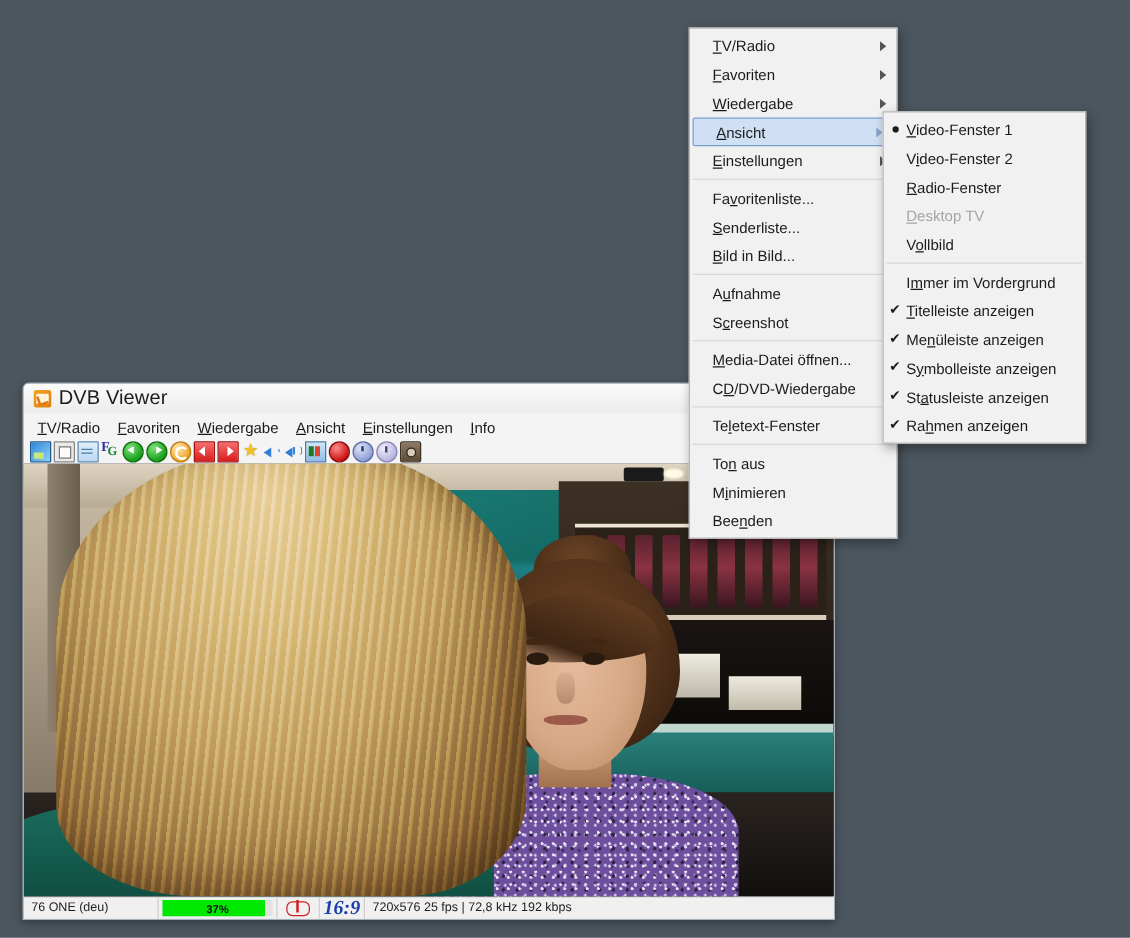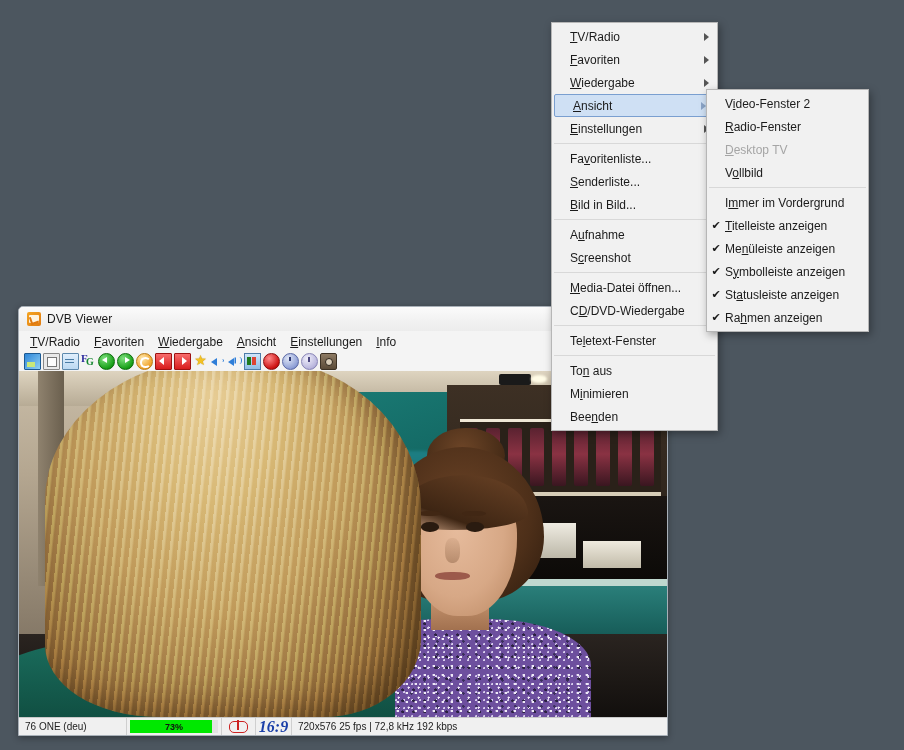--- a/index.html
+++ b/index.html
@@ -61,21 +61,21 @@
   #app-icon::after {
     content: "";
     position: absolute;
     left: 3px; top: 4px;
     width: 6px; height: 6px;
     border-left: 2px solid #e07a10;
     border-bottom: 2px solid #e07a10;
     transform: rotate(-20deg);
   }
   #title-text {
-    font-size: 12px;
+    font-size: 16px;
     color: #1b1b1b;
     letter-spacing: 0.1px;
   }
 
   
   #menubar {
     height: 21px;
     background: #f4f4f4;
     display: flex;
     align-items: center;
@@ -459,21 +459,21 @@
         <div class="woman-a-strands"></div>
       </div>
     </div>
   </div>
 
   <div id="statusbar">
     <div class="sb-cell" id="sb-channel">76 ONE (deu)</div>
     <div class="sb-cell" id="sb-signal">
       <div id="sb-signal-track">
         <div id="sb-signal-fill" style="width: 93%; background: rgb(0, 232, 0);"></div>
-        <span id="sb-signal-text">73%</span>
+        <span id="sb-signal-text">37%</span>
       </div>
     </div>
     <div class="sb-cell" id="sb-cc">
       <span id="cc-glyph"></span>
     </div>
     <div class="sb-cell" id="sb-aspect">16:9</div>
     <div class="sb-cell" id="sb-stream">720x576 25 fps | 72,8 kHz 192 kbps</div>
   </div>
 </div>
 
@@ -559,20 +559,24 @@
     <span class="mi-label">M<span class="acc">i</span>nimieren</span>
   </div>
   <div class="mi">
     <span class="mark"></span>
     <span class="mi-label">Bee<span class="acc">n</span>den</span>
   </div>
 </div>
 
 <div class="menu" id="sub-menu">
   <div class="mi">
+    <span class="mark"><span class="radio-dot"></span></span>
+    <span class="mi-label"><span class="acc">V</span>ideo-Fenster 1</span>
+  </div>
+  <div class="mi">
     <span class="mark"></span>
     <span class="mi-label">V<span class="acc">i</span>deo-Fenster 2</span>
   </div>
   <div class="mi">
     <span class="mark"></span>
     <span class="mi-label"><span class="acc">R</span>adio-Fenster</span>
   </div>
   <div class="mi disabled">
     <span class="mark"></span>
     <span class="mi-label"><span class="acc">D</span>esktop TV</span>

